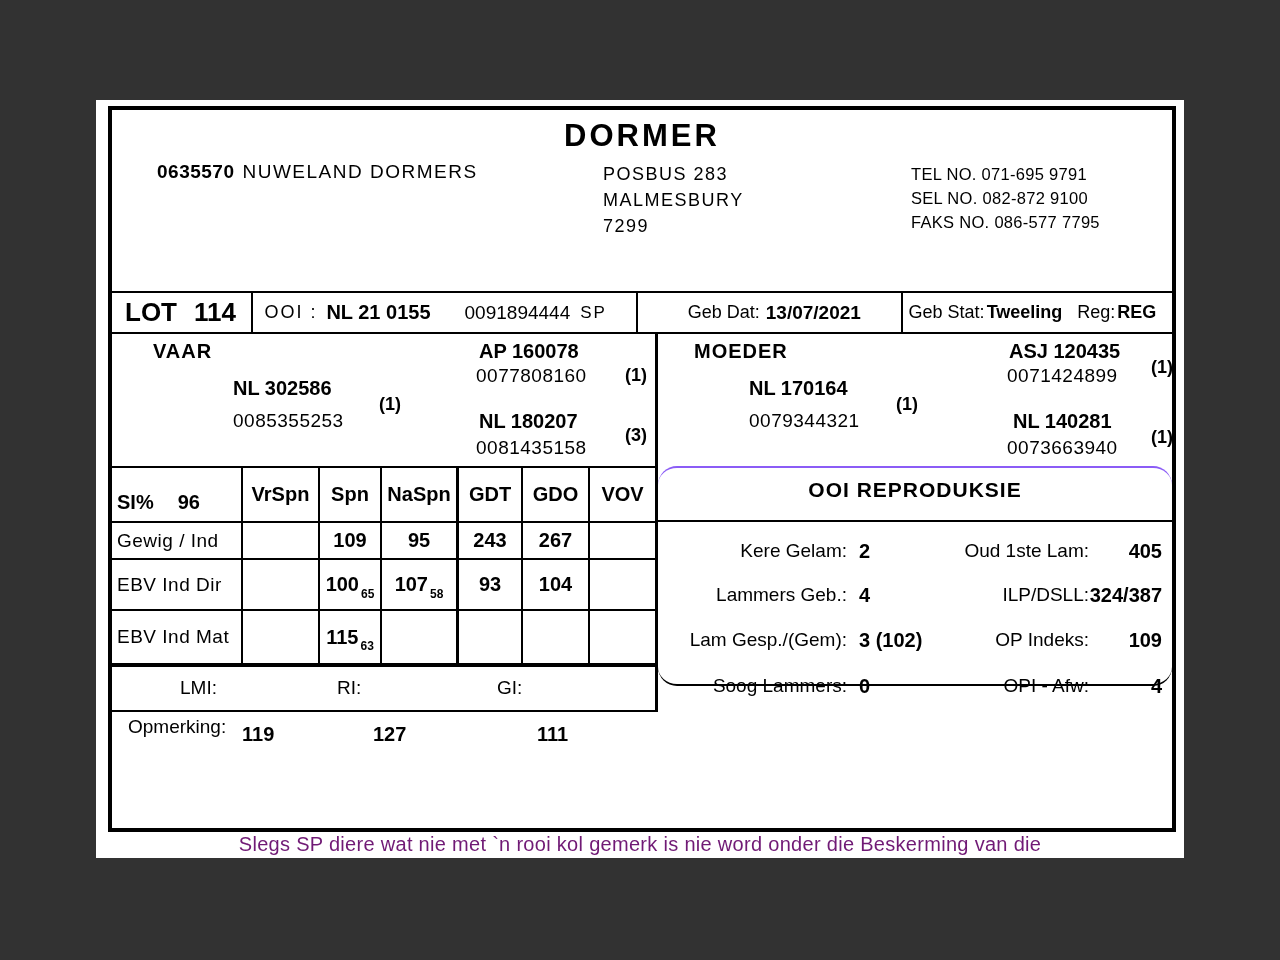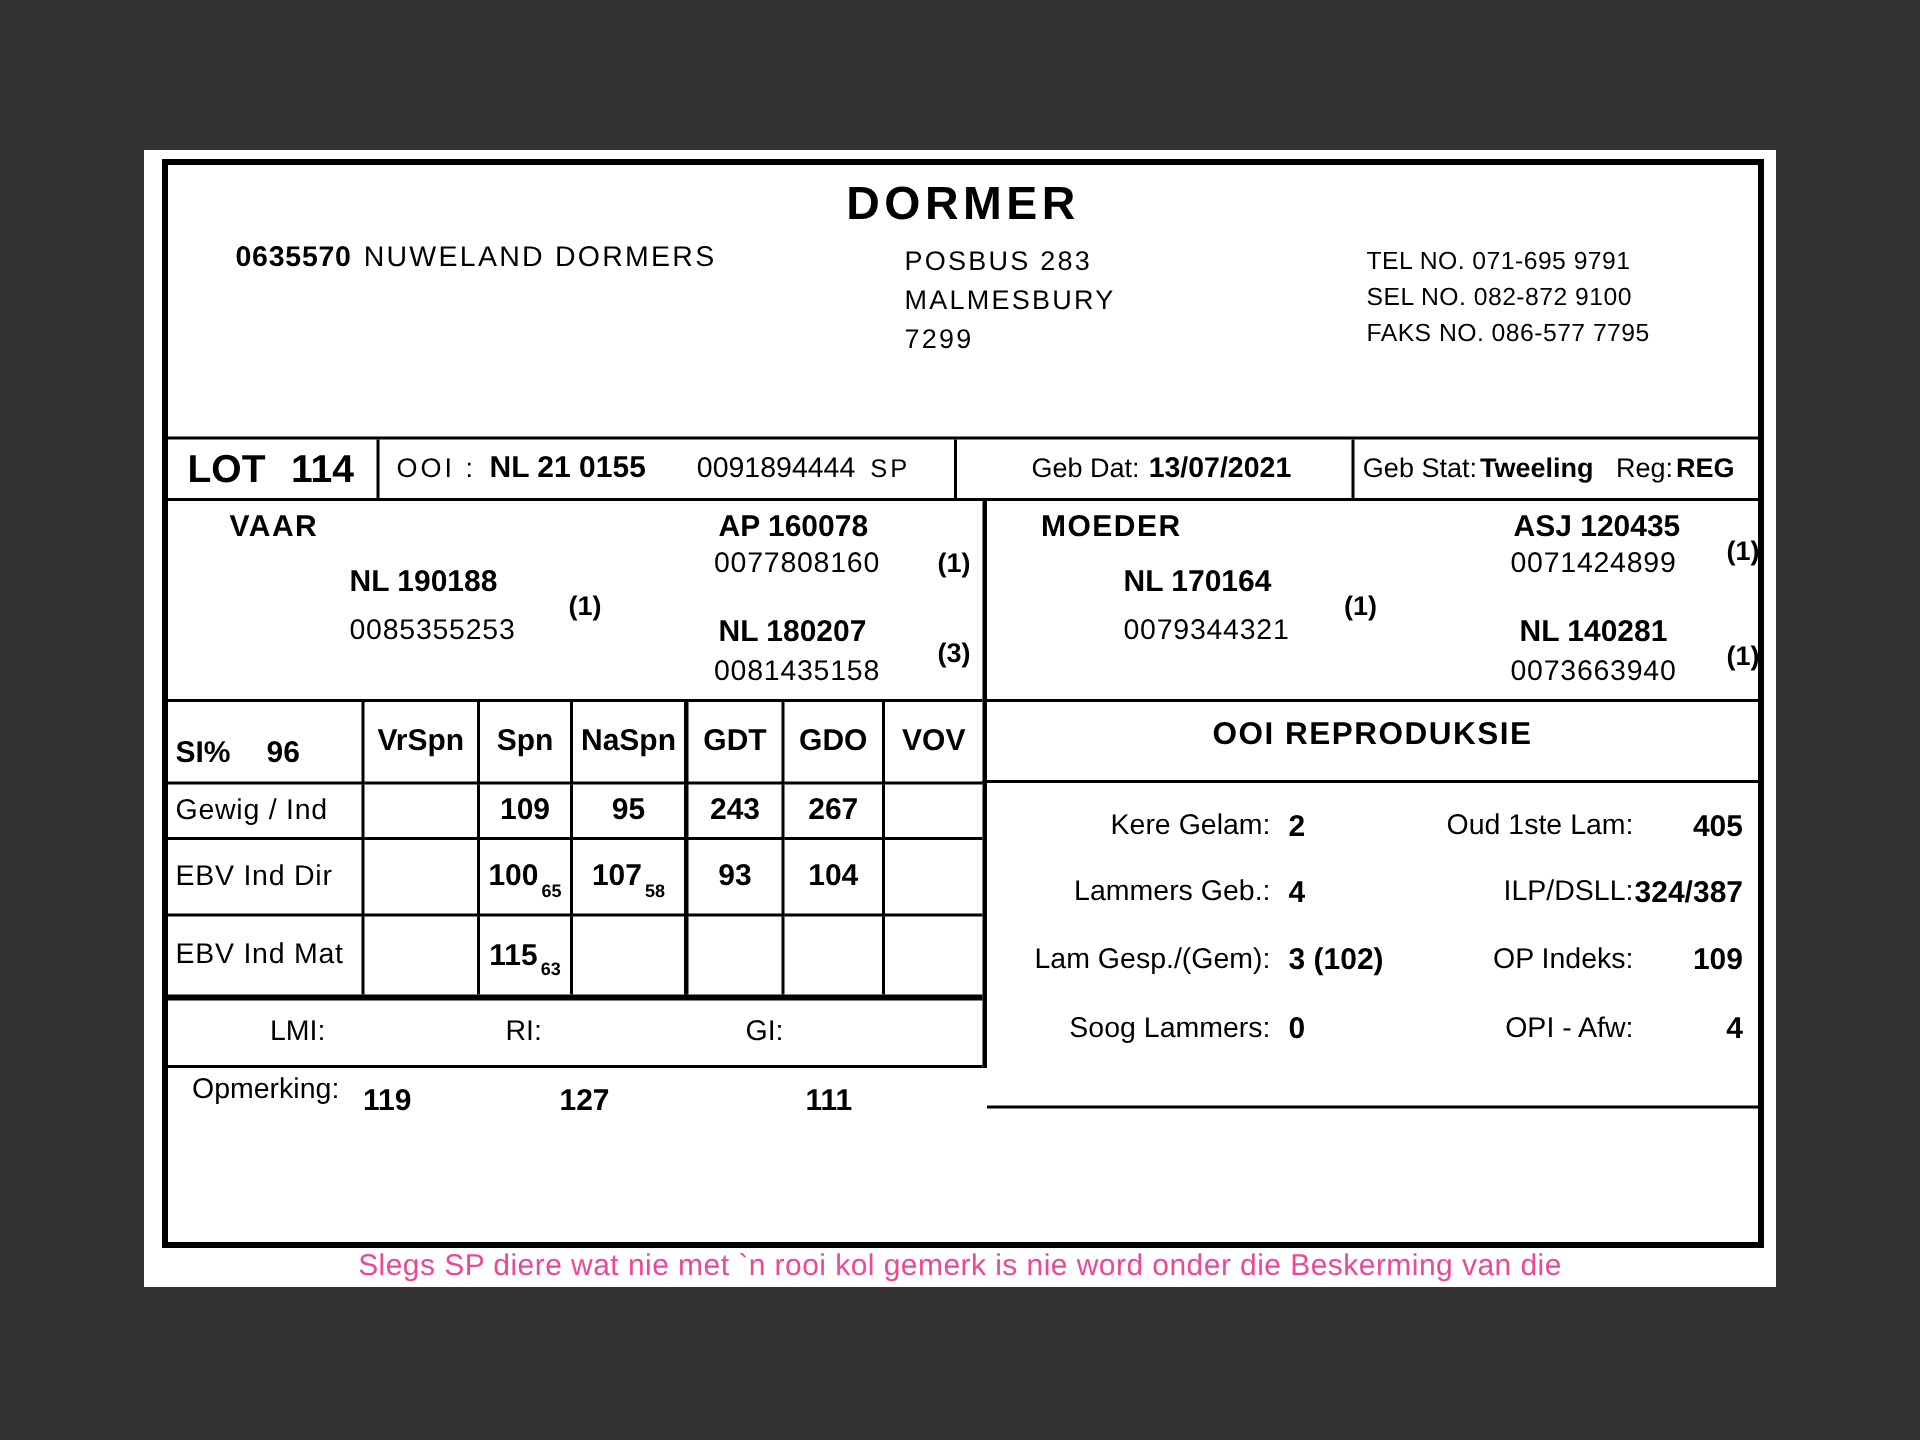--- a/index.html
+++ b/index.html
@@ -90,22 +90,22 @@
   
   .lmi-row { position:absolute; left:0; top:557px; width:543px; height:45px; border-bottom:2px solid #000; }
   .lmi-row span { position:absolute; top:10px; font-size:19px; }
   .lmi-row .val { font-weight:bold; font-size:20px;margin-top:46px; }
   .lmi-lbl { left:68px; }  .lmi-val { left:130px; }
   .ri-lbl  { left:225px; } .ri-val  { left:261px; }
   .gi-lbl  { left:385px; } .gi-val  { left:425px; }
 
   
   .repro {
-    position:absolute; left:546px; top:356px; width:514px; height:273px;
-    border-top:2px solid #000000; border-bottom:2px solid #000;
+    position:absolute; left:546px; top:356px; width:514px; height:220px;
+    border-top:2px solid #8b5cf6; border-bottom:2px solid #000;border-radius:19px;
   }
   .repro-title {
     position:absolute; left:0; top:10px; width:100%;
     text-align:center; font-weight:bold; font-size:21px; letter-spacing:1px;
   }
   .repro-underline { position:absolute; left:-3px; top:52px; width:517px; height:2px; background:#000; }
   .repro .rrow { position:absolute; width:100%; height:26px; font-size:19px; }
   .rrow-1 { top:72px; } .rrow-2 { top:116px; } .rrow-3 { top:161px; } .rrow-4 { top:207px; }
   .repro .ll { position:absolute; left:0; width:189px; text-align:right; }
   .repro .lv { position:absolute; left:201px; font-weight:bold; font-size:20px; }
@@ -160,21 +160,21 @@
       </div>
       <div class="cell c-gebstat">
         <span>Geb Stat:</span>
         <span class="val">Tweeling</span>
         <span class="reg-lbl">Reg:</span>
         <span class="val">REG</span>
       </div>
     </div>
 
     <span class="abs ped-label" style="left:12px;  top:230px;">VAAR</span>
-    <span class="abs ped-id" style="left:92px;  top:267px;">NL 190188</span>
+    <span class="abs ped-id" style="left:92px;  top:267px;">NL 302586</span>
     <span class="abs ped-tag" style="left:92px;  top:300px;">0085355253</span>
     <span class="abs ped-note" style="left:238px; top:284px;">(1)</span>
     <span class="abs ped-id" style="left:338px; top:230px;">AP 160078</span>
     <span class="abs ped-tag" style="left:335px; top:255px;">0077808160</span>
     <span class="abs ped-note" style="left:484px; top:255px;">(1)</span>
     <span class="abs ped-id" style="left:338px; top:300px;">NL 180207</span>
     <span class="abs ped-tag" style="left:335px; top:327px;">0081435158</span>
     <span class="abs ped-note" style="left:484px; top:315px;">(3)</span>
 
     <span class="abs ped-label" style="left:553px; top:230px;">MOEDER</span>
@@ -273,14 +273,14 @@
         <span class="rl">OPI - Afw:</span>
         <span class="rv">4</span>
       </div>
     </div>
 
     <div class="remarks">
       <span class="remarks-label">Opmerking:</span>
     </div>
   </div>
 
-  <div class="red-note" style="color: #ec4899;">Slegs SP diere wat nie met `n rooi kol gemerk is nie word onder die Beskerming van die</div>
+  <div class="red-note" style="color: #701a75;">Slegs SP diere wat nie met `n rooi kol gemerk is nie word onder die Beskerming van die</div>
 </div>
 
 </body></html>

